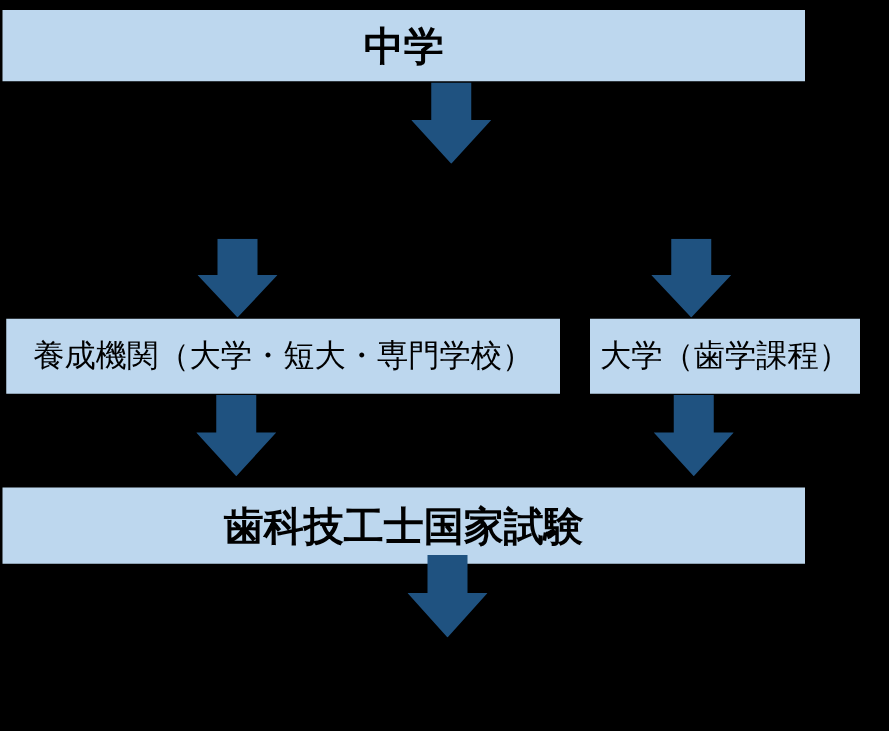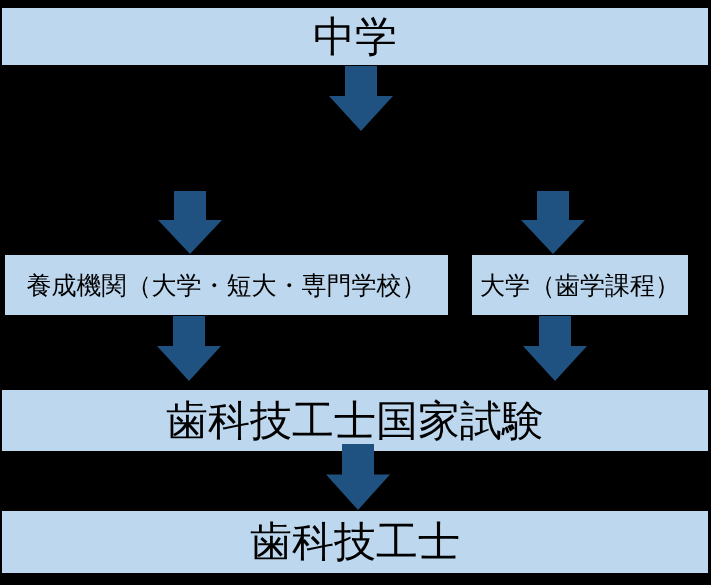--- a/index.html
+++ b/index.html
@@ -23,21 +23,21 @@
   .node {
     position: absolute;
     background: var(--node-fill);
     color: var(--text);
     display: flex;
     align-items: center;
     justify-content: center;
     white-space: nowrap;
     line-height: 1;
   }
-  .bar { left: 2px; width: 706px; font-size: 42px; }
+  .bar { left: 2px; width: 642px; font-size: 32px; font-weight: bold; }
   .bar-1 { top: 8px;   height: 57px; }
   .bar-2 { top: 132px; height: 58px; }
   .bar-3 { top: 390px; height: 61px; text-align: right; }
   .bar-4 { top: 511px; height: 62px; }
   .smallbox { font-size: 25px; top: 255px; height: 60px; }
   .box-left  { left: 5px;   width: 443px; }
   .box-right { left: 472px; width: 216px; }
   .arrow {
     position: absolute;
     width: 64px;
@@ -103,17 +103,14 @@
   <div class="node bar bar-3">
     <span>歯科技工士国家試験</span>
   </div>
 
   <div class="arrow arrow-6">
     <svg viewBox="0 0 64 65" preserveAspectRatio="none" aria-hidden="true">
       <polygon points="16,0 48,0 48,30 64,30 32,65 0,30 16,30" fill="currentColor"></polygon>
     </svg>
   </div>
 
-  <div class="node bar bar-4">
-    <span>歯科技工士</span>
-  </div>
 
 </div>
 
 </body></html>

